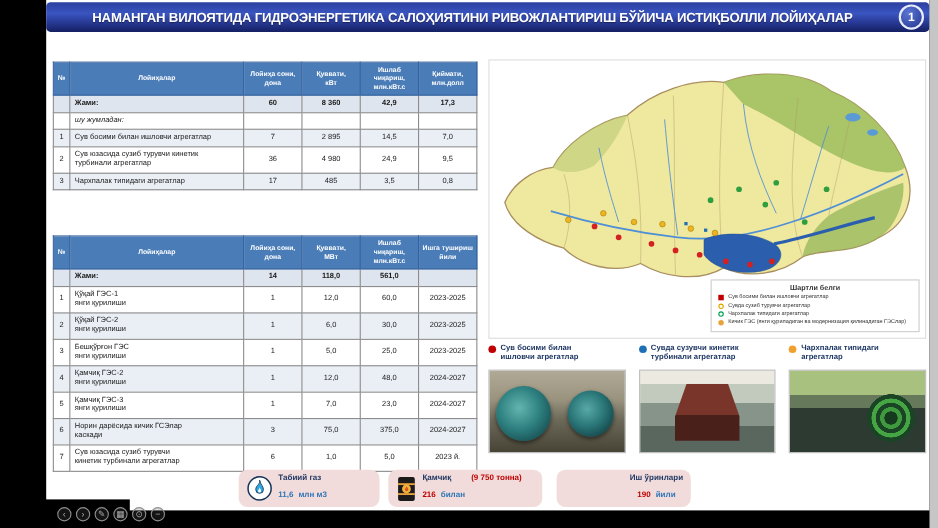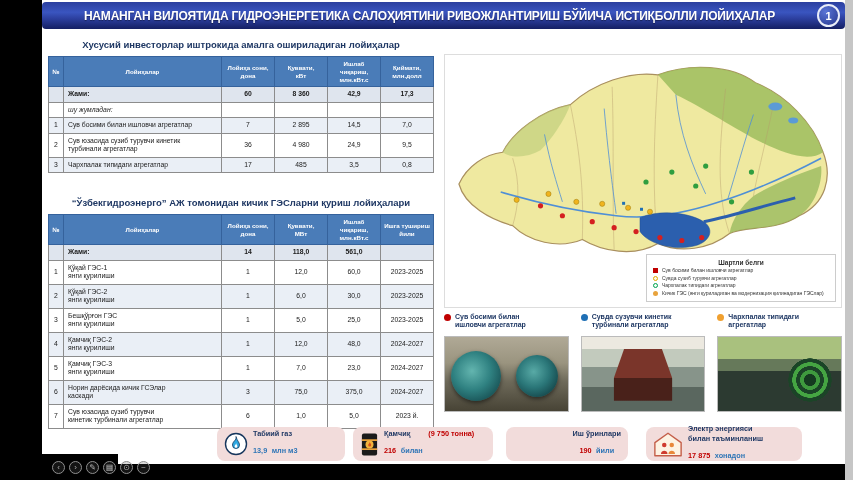--- a/index.html
+++ b/index.html
@@ -105,21 +105,20 @@
 <body>
 
 <div class="screen">
   <div class="slide">
 
     <div class="header-bar">
       <div class="header-title">НАМАНГАН ВИЛОЯТИДА ГИДРОЭНЕРГЕТИКА САЛОҲИЯТИНИ РИВОЖЛАНТИРИШ БЎЙИЧА ИСТИҚБОЛЛИ ЛОЙИҲАЛАР</div>
       <div class="slide-number">1</div>
     </div>
 
-    <div class="sec-title t1-title">Хусусий инвесторлар иштрокида амалга ошириладиган лойиҳалар</div>
     <table class="data-table tbl1" data-table="table1">
       <colgroup>
           <col class="c-no">
           <col class="c-name">
           <col>
           <col>
           <col>
           <col>
         </colgroup>
       <thead>
@@ -175,21 +174,20 @@
             <td>3</td>
             <td class="cell-name">Чархпалак типидаги агрегатлар</td>
             <td>17</td>
             <td>485</td>
             <td>3,5</td>
             <td>0,8</td>
           </tr>
         </tbody>
     </table>
 
-    <div class="sec-title t2-title">“Ўзбекгидроэнерго” АЖ томонидан кичик ГЭСларни қуриш лойиҳалари</div>
     <table class="data-table tbl2" data-table="table2">
       <colgroup>
           <col class="c-no">
           <col class="c-name">
           <col>
           <col>
           <col>
           <col>
         </colgroup>
       <thead>
@@ -395,21 +393,21 @@
     <div class="stat-box stat1">
       <span class="stat-icon">
         <svg width="24" height="24" viewBox="0 0 24 24">
           <circle cx="12" cy="12" r="10.5" fill="#fff" stroke="#16365c" stroke-width="1.4"></circle>
           <path d="M12 4.5 C13 8.2 8.5 9.2 8.5 13 a3.5 3.5 0 0 0 7 0 C15.5 10 13 9 12 4.5 Z" fill="#2fa8e1" stroke="#16365c" stroke-width="0.8"></path>
           <path d="M12 11 C12.4 12.6 10.6 13 10.6 14.4 a1.4 1.4 0 0 0 2.8 0 C13.4 13.2 12.4 12.8 12 11 Z" fill="#fff"></path>
         </svg>
       </span>
       <div class="stat-text">
         <div class="stat-title">Табиий газ</div>
-        <div><span class="stat-value">13,9</span> <span class="stat-unit">млн м3</span></div>
+        <div><span class="stat-value">11,6</span> <span class="stat-unit">млн м3</span></div>
       </div>
     </div>
 
     <div class="stat-box stat2">
       <span class="stat-icon">
         <svg width="19" height="25" viewBox="0 0 20 26">
           <rect x="2" y="1.5" width="16" height="23" rx="2" fill="#1b1b1b"></rect>
           <rect x="2" y="7.5" width="16" height="1.8" fill="#e8a13c"></rect>
           <rect x="2" y="17" width="16" height="1.8" fill="#e8a13c"></rect>
           <circle cx="10" cy="13" r="4.2" fill="#f2b33d"></circle>
@@ -422,36 +420,20 @@
       </div>
     </div>
 
     <div class="stat-box stat3">
       <div class="stat-text" style="text-align:center">
         <div class="stat-title">Иш ўринлари</div>
         <div><span class="stat-value">190</span> <span class="stat-unit">йили</span></div>
       </div>
     </div>
 
-    <div class="stat-box stat4">
-      <span class="stat-icon">
-        <svg width="30" height="27" viewBox="0 0 32 28">
-          <path d="M16 2 L30 12 V26 H2 V12 Z" fill="#fdf3e3" stroke="#c45f4a" stroke-width="1.5" stroke-linejoin="round"></path>
-          <circle cx="12" cy="14.5" r="2.4" fill="#cf3b2f"></circle>
-          <path d="M8.5 24 c0-4.5 7-4.5 7 0 Z" fill="#cf3b2f"></path>
-          <circle cx="20" cy="14.5" r="2.4" fill="#e8883a"></circle>
-          <path d="M16.5 24 c0-4.5 7-4.5 7 0 Z" fill="#e8883a"></path>
-        </svg>
-      </span>
-      <div class="stat-text">
-        <div class="stat-title">Электр энергияси
-билан таъминланиш</div>
-        <div><span class="stat-value">17 875</span> <span class="stat-unit">хонадон</span></div>
-      </div>
-    </div>
 
   </div>
 
   <div class="corner-black"></div>
 
   <div class="nav">
     <button class="nav-btn">‹</button>
     <button class="nav-btn">›</button>
     <button class="nav-btn">✎</button>
     <button class="nav-btn">▦</button>

